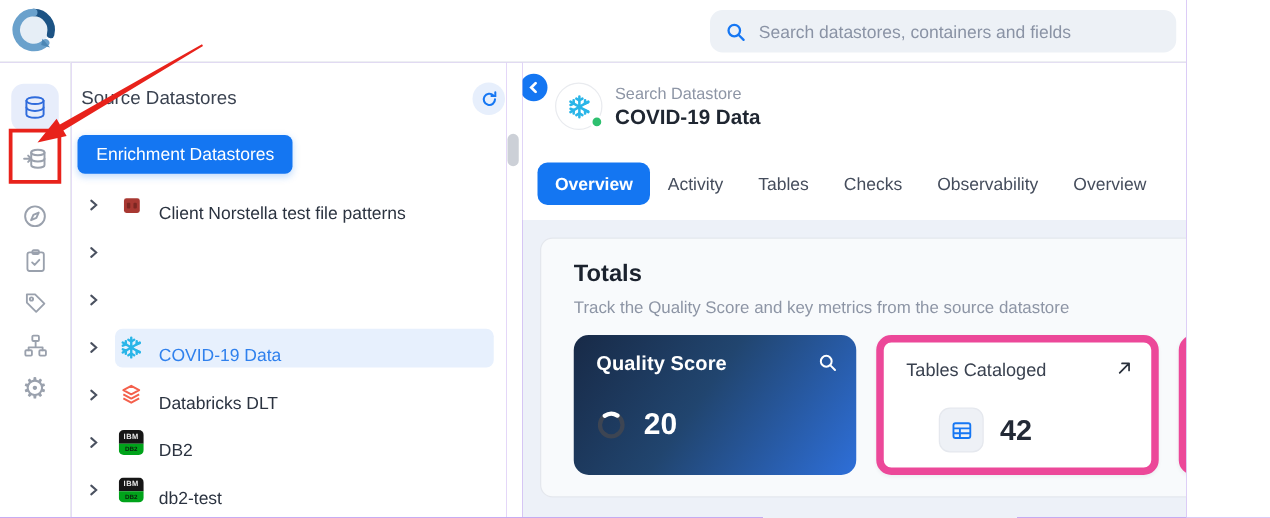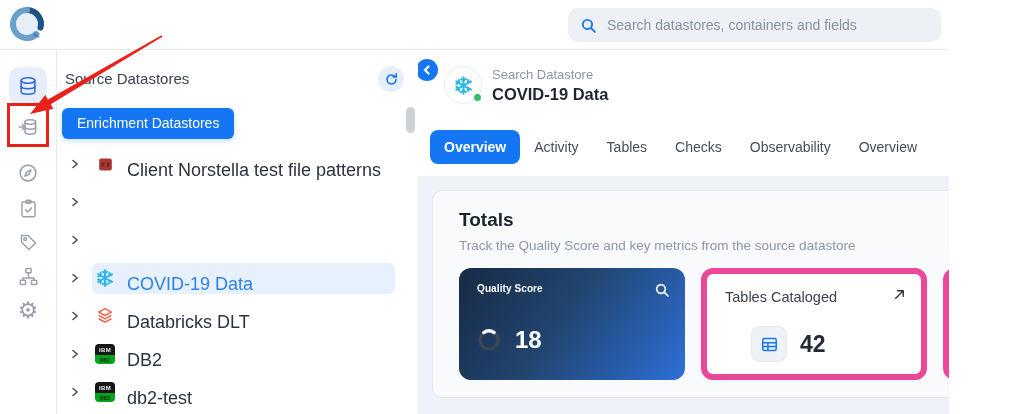--- a/index.html
+++ b/index.html
@@ -33,21 +33,21 @@
                  background:#e7effc; display:flex; align-items:center; justify-content:center; cursor:pointer; }
   .enrich-btn { position:absolute; left:5px; top:58px; height:31px; padding:0 15px; background:#1476f2;
                 border:none; border-radius:6px; color:#fff; font:14px "Liberation Sans",sans-serif;
                 line-height:31px; box-shadow:0 2px 6px rgba(20,118,242,.25); cursor:pointer; }
   .tree-list { position:absolute; left:0; top:95px; right:0; }
   .trow { display:flex; align-items:center; height:38px; padding-left:13px; cursor:pointer; }
   .trow .chev { width:10px; height:10px; flex:0 0 auto; display:flex; align-items:center; }
   .row-body { display:flex; align-items:center; gap:12px; flex:1; height:31px; margin-left:12px;
               margin-right:10px; border-radius:6px; padding-left:3px; }
   .trow.selected .row-body { background:#e7f0fd; }
-  .tlabel { font-size:18px; color:#2b3340; white-space:nowrap;margin-top:12px; }
+  .tlabel { font-size:14px; color:#2b3340; white-space:nowrap;margin-top:12px; }
   .trow.selected .tlabel { color:#2f80ed; }
   .ticon { width:20px; height:20px; flex:0 0 auto; display:flex; align-items:center; justify-content:center; }
   .db2-badge { width:20px; height:20px; border-radius:4px; overflow:hidden; display:flex; flex-direction:column; }
   .db2-badge .t { flex:1.3; background:#161616; color:#e9e9e9; font-size:6px; font-weight:bold;
                   display:flex; align-items:center; justify-content:center; letter-spacing:.4px; }
   .db2-badge .b { flex:1; background:#00a31a; color:#09230d; font-size:5px; font-weight:bold;
                   display:flex; align-items:center; justify-content:center; }
 
   
   .divider { position:absolute; left:405px; top:50px; bottom:0; width:13px; background:#fff; z-index:3; }
@@ -72,21 +72,21 @@
   .tab.active { background:#1476f2; color:#fff; font-weight:bold; }
 
   
   .totals { position:absolute; left:14px; top:140px; width:640px; height:208px; background:#f8fafc;
             border:1px solid #e4e7ed; border-radius:10px; padding:18px 26px; }
   .totals-title { font-size:19px; font-weight:bold; color:#1b222e; }
   .totals-sub { font-size:13.5px; color:#8d95a5; margin-top:7px; }
   .cards { display:flex; gap:16px; margin-top:15px; }
   .mcard { width:226px; height:112px; border-radius:12px; flex:0 0 auto; position:relative; padding:15px 18px; }
   .mcard.qs { background:linear-gradient(125deg,#182a47 0%,#21456f 45%,#2e6fd9 100%); color:#fff; cursor:pointer; }
-  .qs-label { font-size:10px; font-weight:bold; letter-spacing:.1px; }
+  .qs-label { font-size:16px; font-weight:bold; letter-spacing:.1px; }
   .qs-zoom { position:absolute; right:15px; top:14px; cursor:pointer; }
   .qs-row { position:absolute; left:18px; top:58px; display:flex; align-items:center; }
   .qs-value { font-size:24px; font-weight:bold; margin-left:14px; }
   .mcard.white { background:#fff; border:6px solid #ec4899; box-shadow:0 1px 3px rgba(25,35,60,.05); }
   .mc-label { font-size:14.5px; color:#39414f; }
   .mc-link { position:absolute; right:14px; top:13px; cursor:pointer; }
   .mc-row { position:absolute; left:18px; top:52px; display:flex; align-items:center;margin-left:26px; }
   .tile { width:36px; height:36px; border-radius:9px; background:#eef1f6; border:1px solid #e5e8ee;
           display:flex; align-items:center; justify-content:center; }
   .mc-value { font-size:23px; font-weight:bold; color:#232a36; margin-left:13px; }
@@ -328,21 +328,21 @@
           <div class="qs-label">Quality Score</div>
           <svg class="qs-zoom" width="16" height="16" viewBox="0 0 24 24" fill="none" stroke="#fff" stroke-width="2.4" stroke-linecap="round">
             <circle cx="10.5" cy="10.5" r="6.5"></circle>
               <path d="M15.5 15.5L21 21"></path>
           </svg>
           <div class="qs-row">
             <svg width="24" height="24" viewBox="0 0 24 24">
               <circle cx="12" cy="12" r="9" fill="none" stroke="#3d4553" stroke-width="3.4"></circle>
               <circle cx="12" cy="12" r="9" fill="none" stroke="#ffffff" stroke-width="3.4" stroke-dasharray="10.7 45.8" stroke-linecap="round" transform="rotate(-125 12 12)"></circle>
             </svg>
-            <span class="qs-value">18</span>
+            <span class="qs-value">20</span>
           </div>
         </div>
 
         <div class="mcard white">
           <div class="mc-label">Tables Cataloged</div>
           <svg class="mc-link" width="15" height="15" viewBox="0 0 24 24" fill="none" stroke="#2a313d" stroke-width="2.2" stroke-linecap="round" stroke-linejoin="round">
             <path d="M6 18L18 6M9 6h9v9"></path>
           </svg>
           <div class="mc-row">
             <span class="tile">

